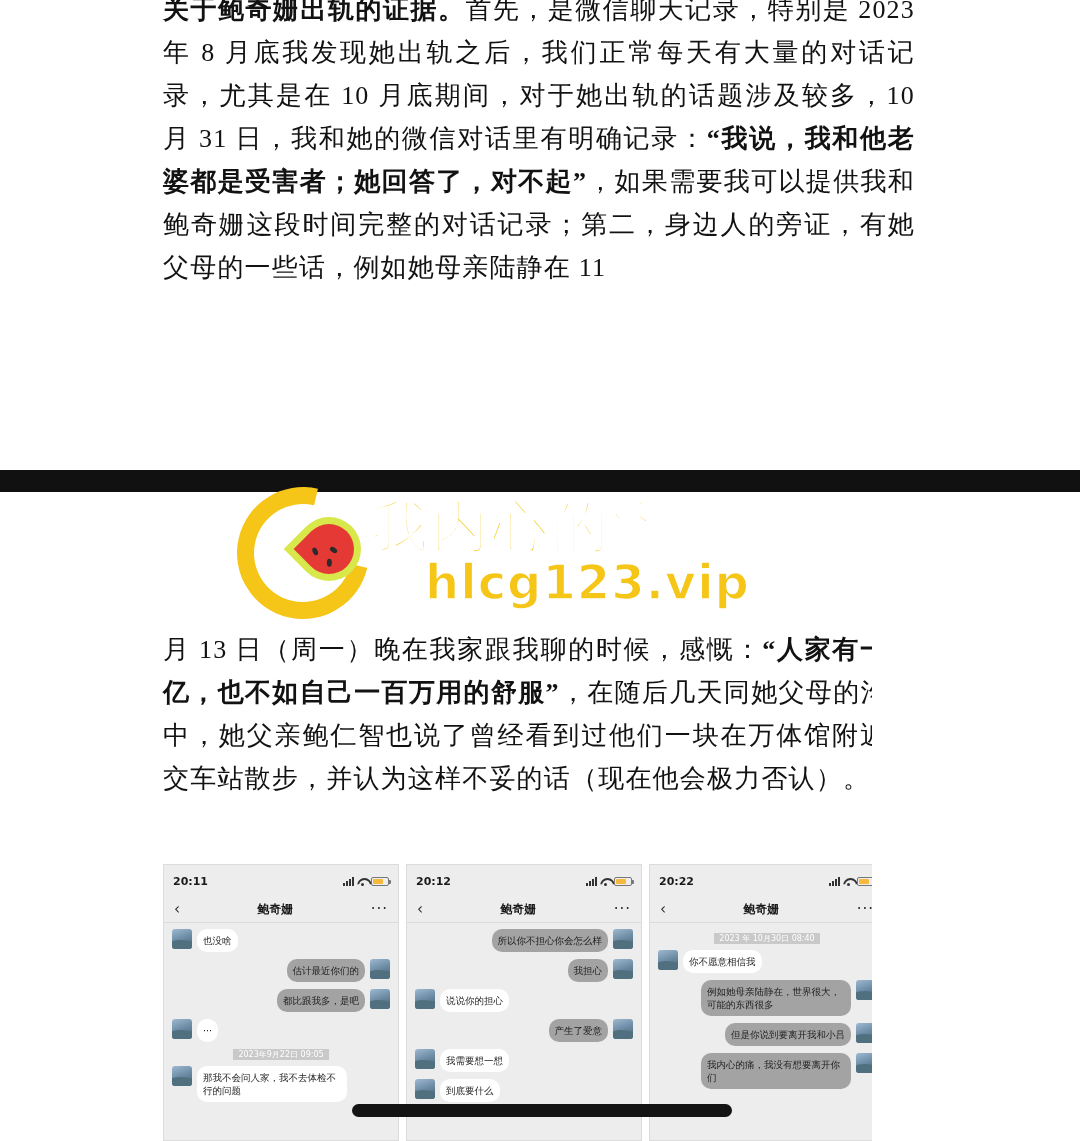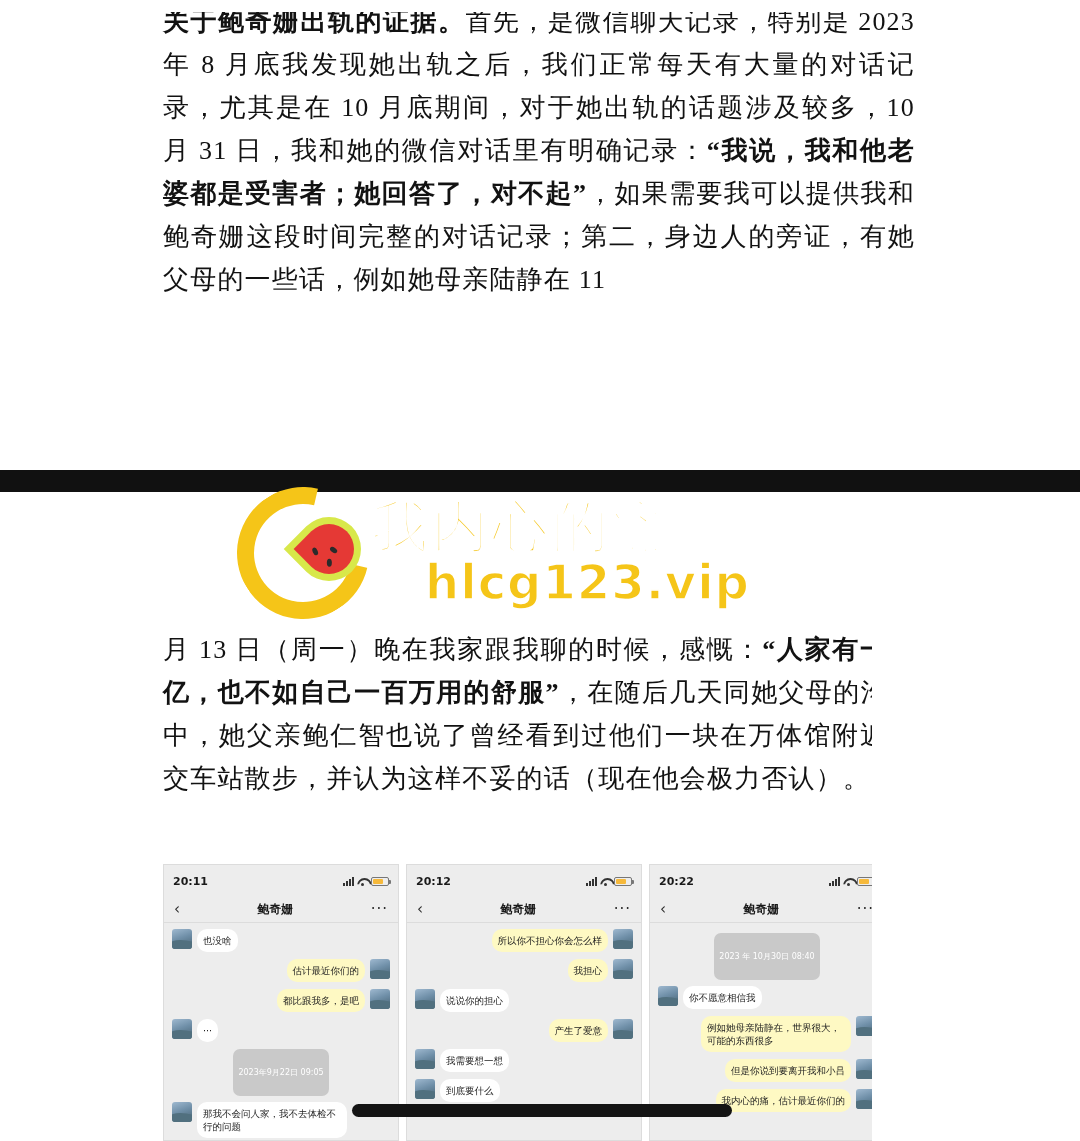--- a/index.html
+++ b/index.html
@@ -9,21 +9,21 @@
     height: 1141px;
     background: #ffffff;
     font-family: "Liberation Serif", serif;
     overflow: hidden;
     position: relative;
   }
 
   
   .page-top {
     position: absolute;
-    left: 0; top: 12px;
+    left: 0; top: 0;
     width: 1080px;
     height: 470px;
     background: #ffffff;
     overflow: hidden;
     text-decoration: underline;
   }
   .doc-para {
     position: absolute;
     left: 163px;
     width: 752px;
@@ -247,22 +247,22 @@
     background: #ededed;
     height: calc(100% - 48px);
     overflow: hidden;
   }
   .daystamp {
     text-align: center;
     font-size: 8px;
     color: #8a8a8a;
     background: #c9c9c9;
     color: #fff;
-    border-radius: 7px;
-    padding: 18px 5px;
+    border-radius: 0;
+    padding: 0 5px;
     margin: 4px auto 6px;
     width: fit-content;
   }
   .msg {
     display: flex;
     align-items: flex-start;
     margin-bottom: 7px;
     gap: 5px;
   }
   .msg.out { flex-direction: row-reverse; }
@@ -285,21 +285,21 @@
   .bub {
     max-width: 150px;
     font-size: 9.5px;
     line-height: 13px;
     padding: 5px 6px;
     border-radius: 10px;
     background: #ffffff;
     color: #1d1d1d;
     word-break: break-all;
   }
-  .msg.out .bub { background: #fef9c3; }
+  .msg.out .bub { background: #a3a3a3; }
 
   
   .bottom-bar {
     position: absolute;
     left: 352px;
     top: 1104px;
     width: 380px;
     height: 13px;
     background: #141414;
     border-radius: 7px;
@@ -457,21 +457,21 @@
         <div class="msg out">
           <span class="ava"></span>
           <span class="bub">例如她母亲陆静在，世界很大，可能的东西很多</span>
         </div>
         <div class="msg out">
           <span class="ava"></span>
           <span class="bub">但是你说到要离开我和小吕</span>
         </div>
         <div class="msg out">
           <span class="ava"></span>
-          <span class="bub">我内心的痛，估计最近你们的</span>
+          <span class="bub">我内心的痛，我没有想要离开你们</span>
         </div>
       </div>
     </div>
 
   </div>
 </div>
 
 <div class="bottom-bar"></div>
 
 </body></html>

